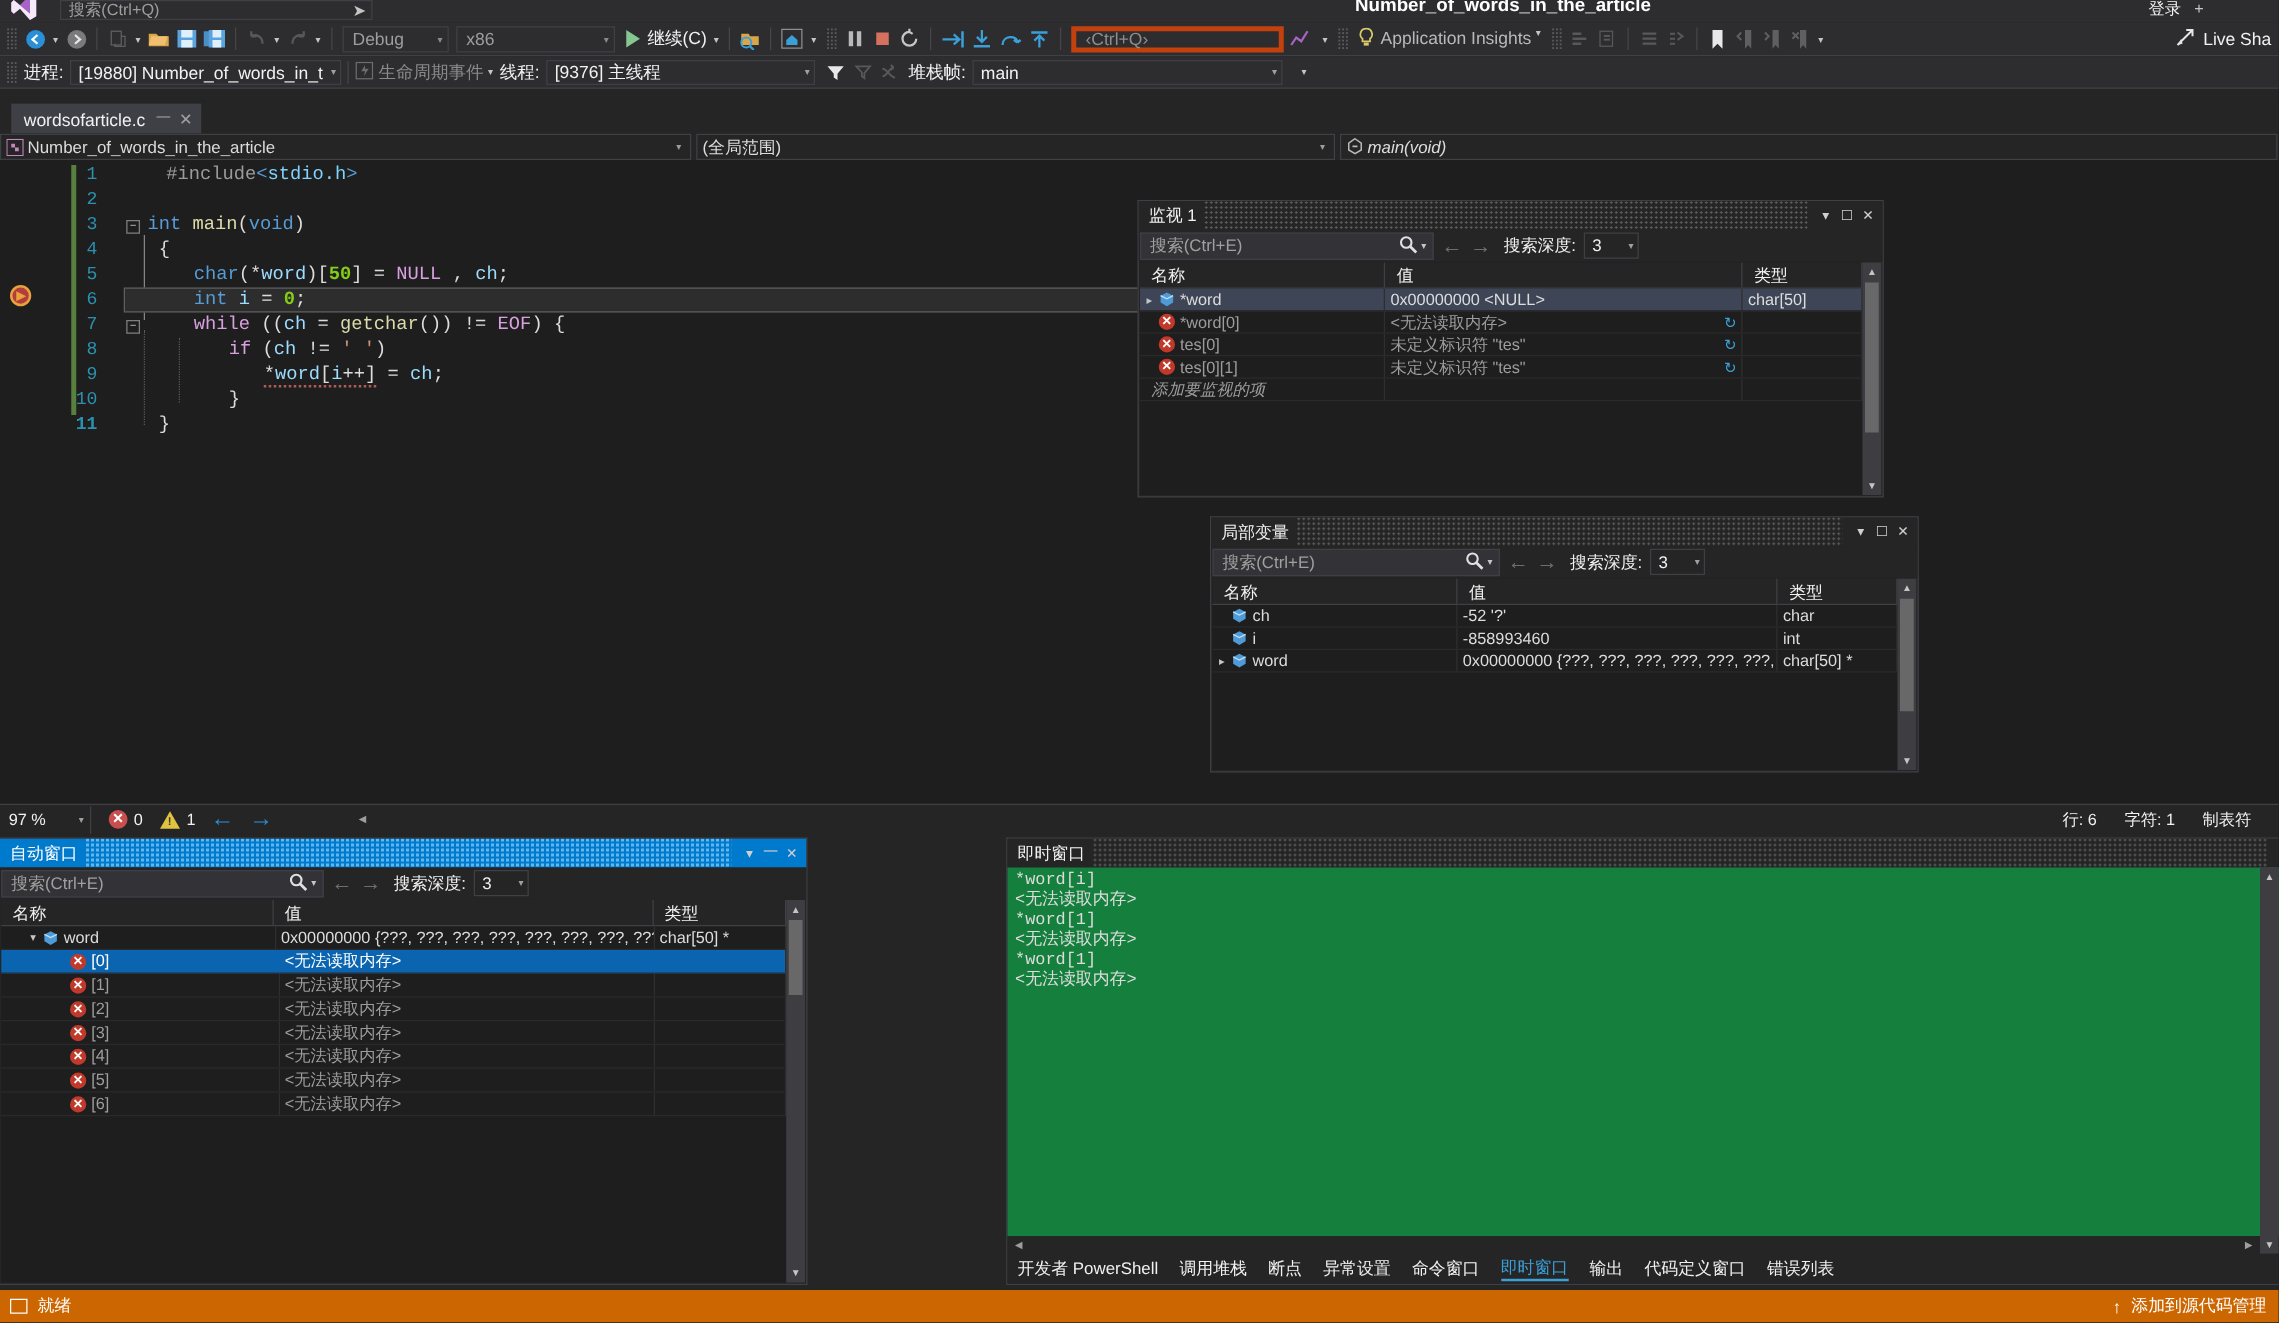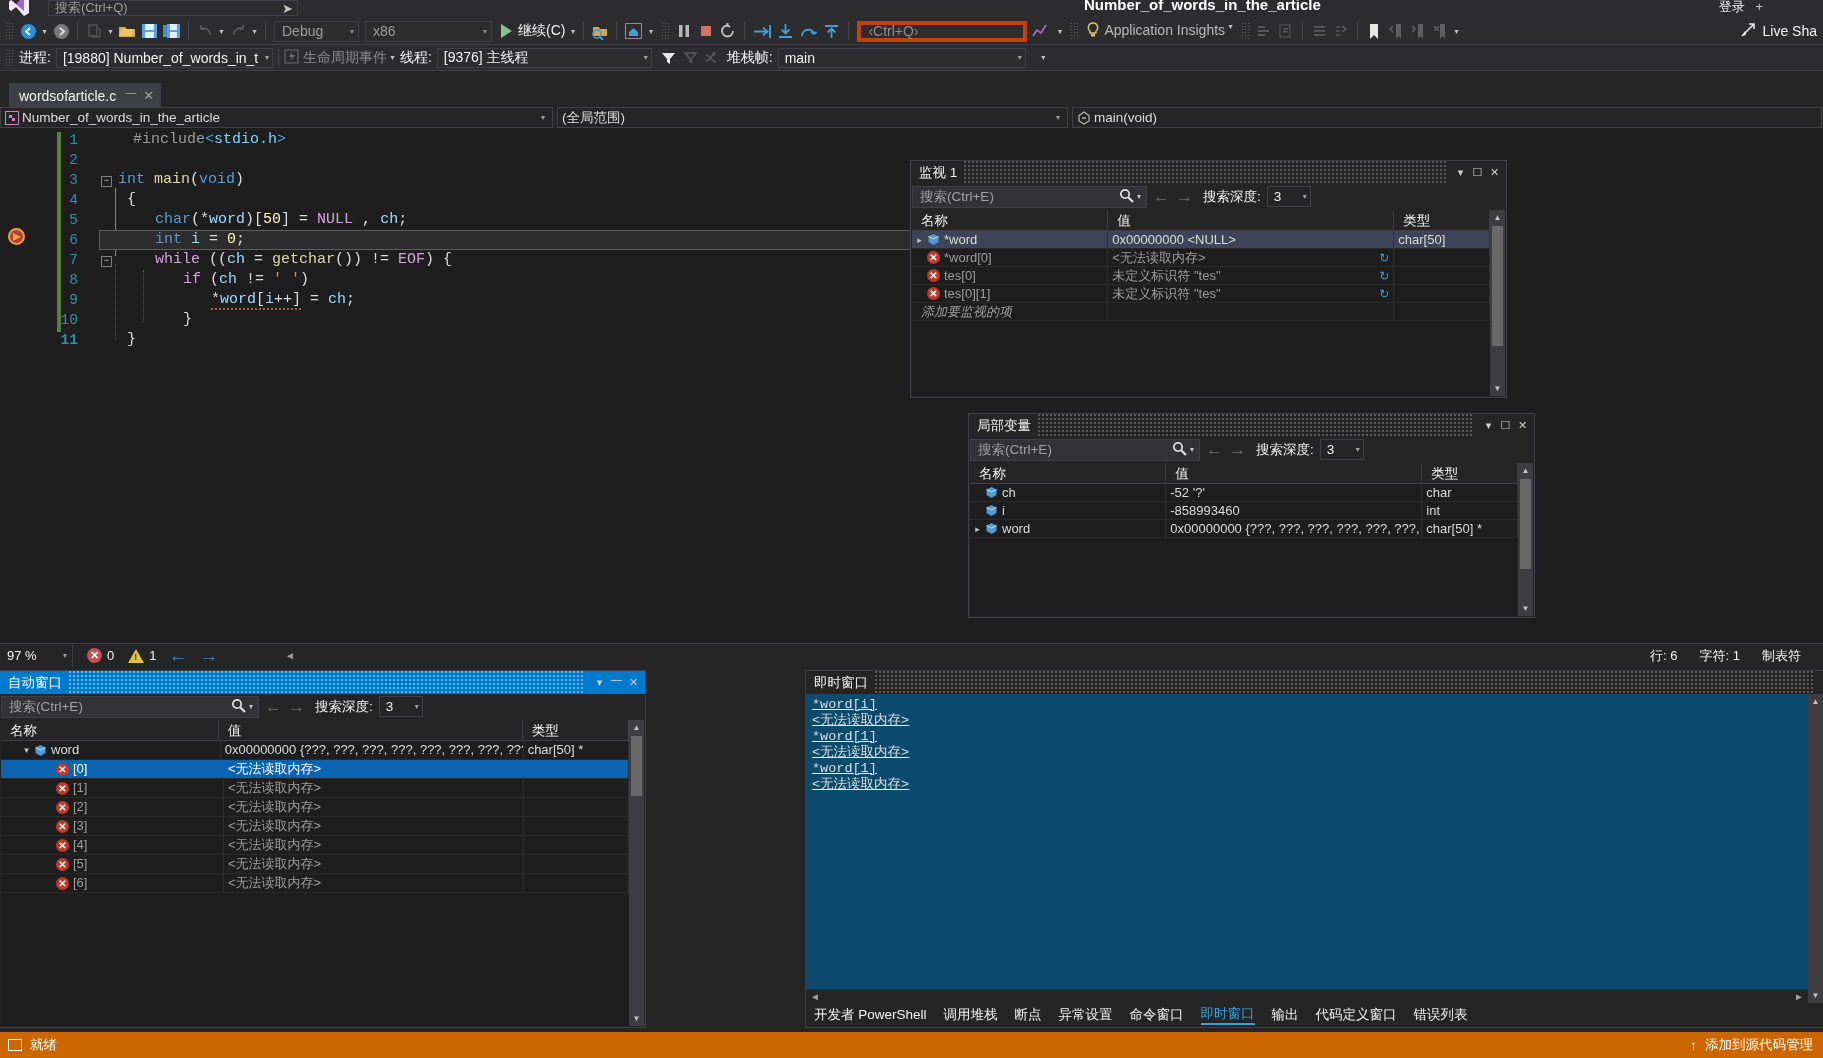--- a/index.html
+++ b/index.html
@@ -169,21 +169,21 @@
     font-family: "Liberation Mono", monospace; font-size: 15px; color: #dcdcdc;
     line-height: 20px;
   }
   .cur-stmt {
     position: absolute; left: 66px; height: 20px; right: 0;
     border: 1px solid #5e5e5e; background: #2d2d2d;
   }
   .kw { color: #569cd6; }
   .kw2 { color: #d8a0df; }
   .fn { color: #dcdcaa; }
-  .num { color: #fef9c3; }
+  .num { color: #84cc16; font-weight: bold; }
   .str { color: #ce9178; }
   .inc-str { color: #7dd3fc; }
   .pp { color: #9b9b9b; }
   .squig {
     border-bottom: 2px dotted #b05a5a;
   }
   .fold {
     position: absolute; width: 11px; height: 11px; border: 1px solid #808080;
     color: #c5c5c5; font-size: 9px; line-height: 9px; text-align: center;
     font-family: "Liberation Mono", monospace;
@@ -316,21 +316,21 @@
     position: absolute; right: 0; top: 0; width: 15px; bottom: 0;
     background: #3e3e42;
   }
   .sb-thumb { position: absolute; left: 2px; right: 2px; background: #686868; }
   .sb-ar { position: absolute; left: 0; width: 15px; height: 15px; color: #c5c5c5;
     font-size: 8px; text-align: center; line-height: 15px; }
 
   
   .imm-body {
     position: absolute; left: 0; right: 0; top: 23px; bottom: 38px;
-    background: #0c4a6e; padding: 3px 0 0 6px; overflow: hidden; text-decoration: underline;
+    background: #15803d; padding: 3px 0 0 6px; overflow: hidden;
   }
   .imm-line {
     font-family: "Liberation Mono", monospace; font-size: 13.5px;
     color: #dcdcdc; line-height: 16px; white-space: pre;
   }
   .imm-tabs {
     position: absolute; left: 0; right: 0; bottom: 0; height: 24px;
     background: #252526; display: flex; align-items: center;
     padding-left: 8px;
   }
@@ -687,21 +687,21 @@
         </span>
         <span>Number_of_words_in_the_article</span>
       </span>
       <span class="cc">▾</span>
     </div>
     <div class="nav-combo" style="width:511px;margin-left:4px;">
       <span>(全局范围)</span>
       <span class="cc">▾</span>
     </div>
     <div class="nav-combo" style="width:750px;margin-left:4px;">
-      <span style="display:flex;align-items:center;">
+      <span style="display:flex;align-items:flex-start;font-style:italic;">
         <span class="nav-ico">
           <svg width="14" height="14" viewBox="0 0 14 14">
               <path d="M7 1 L12 4.5 L12 10 L7 13 L2 10 L2 4.5 Z" fill="none" stroke="#b9b9b9" stroke-width="1.2"></path>
               <path d="M5 7 h4" stroke="#b9b9b9" stroke-width="1.4"></path>
             </svg>
         </span>
         <span>main(void)</span>
       </span>
       <span class="cc"></span>
     </div>

